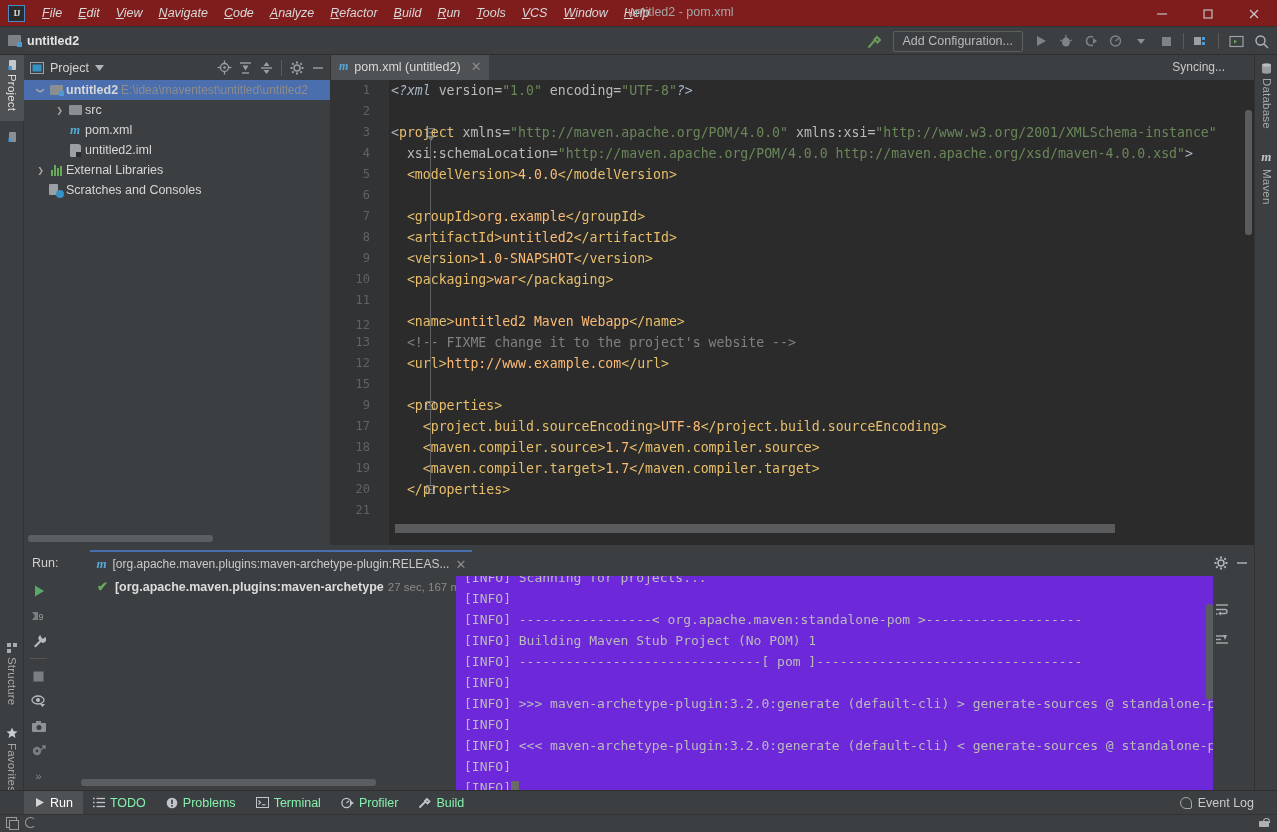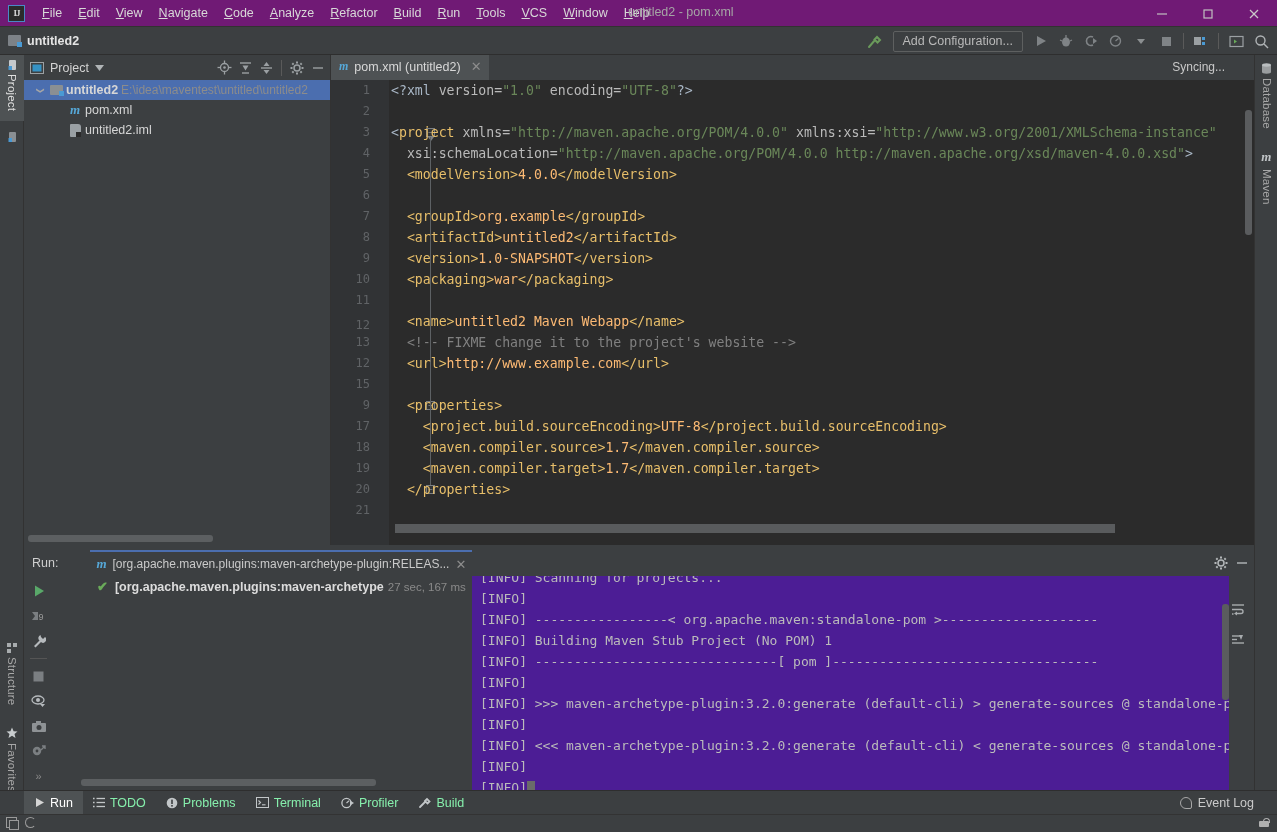--- a/index.html
+++ b/index.html
@@ -8,34 +8,34 @@
     background: #3c3f41;
     font-family: "Liberation Sans", sans-serif;
     overflow: hidden;
     color: #bbbbbb;
   }
   #app { position: relative; width: 1277px; height: 832px; }
 
   
   .titlebar {
     position: absolute; left: 0; top: 0; width: 1277px; height: 27px;
-    background: #701a75; display: flex; align-items: center;
+    background: #7f1d1d; display: flex; align-items: center;
     border-bottom: 1px solid #323232;
   }
   .ij-logo {
     width: 17px; height: 17px; margin-left: 8px; margin-right: 9px;
     border: 1.5px solid #4a88c7; background: #2b2b2b;
     color: #d6d6d6; font-size: 9px; font-weight: bold;
     display: flex; align-items: center; justify-content: center;
     font-family: "Liberation Serif", serif; letter-spacing: -1px;
   }
   .menu { display: flex; align-items: center; gap: 0px; }
   .menu-item {
     font-size: 12.5px; color: #d8d8d8; padding: 3px 8px 3px 8px;
-    cursor: default; white-space: nowrap;
+    cursor: default; white-space: nowrap; font-style: italic;
   }
   .menu-item u { text-decoration: underline; }
   .win-title {
     position: absolute; left: 628px; top: 5px;
     font-size: 12.5px; color: #a5a5a5;
   }
   .win-btns { position: absolute; right: 0px; top: 0px; height: 27px; display: flex; }
   .win-btn {
     width: 46px; height: 27px; display: flex; align-items: center; justify-content: center;
     color: #c0c0c0; font-size: 13px;
@@ -188,21 +188,21 @@
     position: absolute; left: 60px; top: 0; right: 0; height: 465px;
     font-family: "DejaVu Sans Mono", monospace; font-size: 13.2px;
     white-space: pre; overflow: hidden;
   }
   .code-lines .cl { height: 21px; line-height: 21px; }
   .tg { color: #e8bf6a; }
   .at { color: #bababa; }
   .av { color: #6a8759; }
   .txt { color: #fdba74; }
   .cm { color: #808080; }
-  .pn { color: #a9b7c6; }
+  .pn { color: #a9b7c6; font-style: italic; }
   .ed-hscroll {
     position: absolute; left: 64px; bottom: 12px; width: 845px; height: 9px;
   }
   .ed-hscroll i { display:block; width: 720px; height: 9px; background: #595b5d; }
   .ed-vscroll {
     position: absolute; right: 2px; top: 30px; width: 7px; height: 125px;
     background: #5a5c5e; border-radius: 3px;
   }
 
   
@@ -237,22 +237,22 @@
     position: absolute; left: 29px; top: 0; width: 426px; height: 214px;
     background: #3c3f41; border-right: 1px solid #2e2e2e;
   }
   .run-tree-row { height: 21px; display: flex; align-items: center; padding-left: 44px; white-space: nowrap; }
   .check { color: #6aab5a; font-size: 13px; font-weight: bold; margin-right: 7px; }
   .rt-name { font-size: 12.5px; color: #dcdcdc; font-weight: bold; }
   .rt-time { font-size: 11.5px; color: #8a8a8a; margin-left: 4px; }
   .tree-hscroll { position: absolute; left: 28px; bottom: 4px; width: 390px; height: 7px; }
   .tree-hscroll i { display:block; width: 295px; height: 7px; background: #5c5f61; border-radius: 3px; }
   .console {
-    position: absolute; left: 448px; top: 0; width: 774px; height: 214px;
-    background: #4c1d95; overflow: hidden;
+    position: absolute; left: 432px; top: 0; width: 774px; height: 214px;
+    background: #6d28d9; overflow: hidden;
   }
   .console pre {
     font-family: "DejaVu Sans Mono", monospace; font-size: 13px; color: #bbbbbb;
     line-height: 21px; margin: 0; padding: 0 0 0 8px; white-space: pre;
   }
   .console-cursor { display:inline-block; width: 8px; height: 13px; background: #6a6a6a; vertical-align: -2px; }
   .console-vscroll {
     position: absolute; right: 17px; top: 28px; width: 7px; height: 96px;
     background: #5a5c5e; border-radius: 3px;
   }
@@ -531,33 +531,65 @@
           <span style="display:inline-block;width:10px"></span>
           <span class="arrow tri-down"></span>
           <span class="t-ico">
             <span class="f-ico proj"></span>
           </span>
           <span class="t-label bold">untitled2</span>
           <span class="t-path">E:\idea\maventest\untitled\untitled2</span>
         </div>
         <div class="tree-row">
           <span style="display:inline-block;width:29px"></span>
+          <span class="arrow tri-right"></span>
+          <span class="t-ico">
+            <span class="f-ico"></span>
+          </span>
+          <span class="t-label">src</span>
+        </div>
+        <div class="tree-row">
+          <span style="display:inline-block;width:29px"></span>
           <span class="arrow"></span>
           <span class="t-ico">
             <span class="m-ico">m</span>
           </span>
           <span class="t-label">pom.xml</span>
         </div>
         <div class="tree-row">
           <span style="display:inline-block;width:29px"></span>
           <span class="arrow"></span>
           <span class="t-ico">
             <span class="iml-ico"></span>
           </span>
           <span class="t-label">untitled2.iml</span>
+        </div>
+        <div class="tree-row">
+          <span style="display:inline-block;width:10px"></span>
+          <span class="arrow tri-right"></span>
+          <span class="t-ico">
+            <span class="bars-ico">
+              <i style="height:6px"></i>
+              <i style="height:11px"></i>
+              <i style="height:8px"></i>
+              <i style="height:10px"></i>
+            </span>
+          </span>
+          <span class="t-label">External Libraries</span>
+        </div>
+        <div class="tree-row">
+          <span style="display:inline-block;width:10px"></span>
+          <span class="arrow"></span>
+          <span class="t-ico">
+            <span class="scratch-ico">
+              <span class="pg"></span>
+              <span class="clk"></span>
+            </span>
+          </span>
+          <span class="t-label">Scratches and Consoles</span>
         </div>
       </div>
     <div class="pp-hscroll">
         <i></i>
       </div>
   </div>
 
   <div class="editor-wrap">
     <div class="tabs-row">
       <div class="etab">

